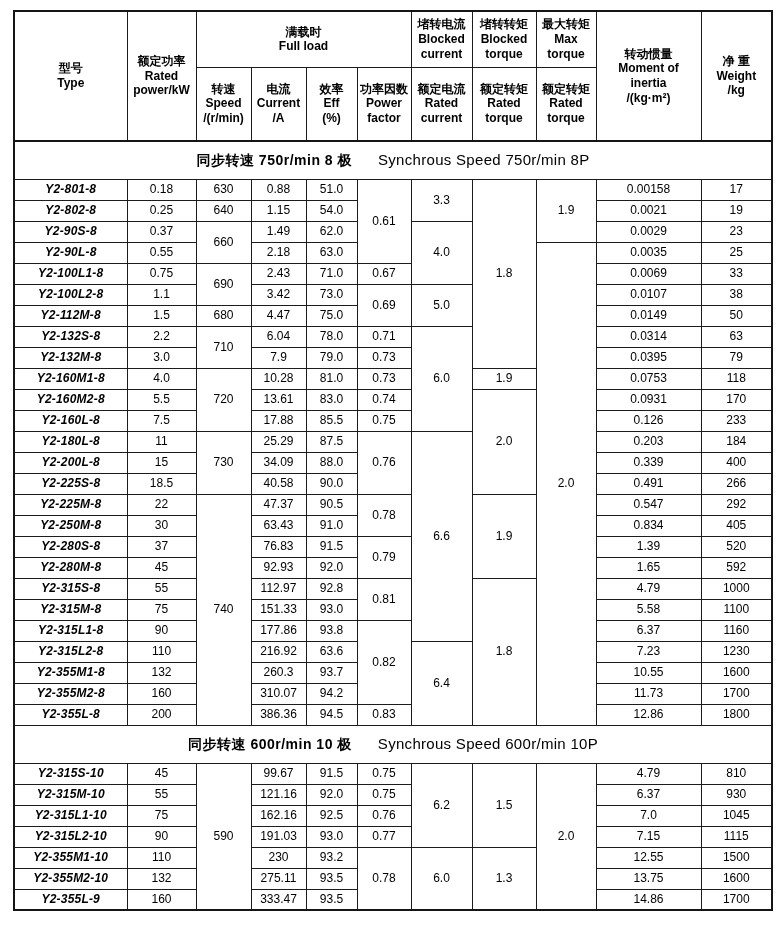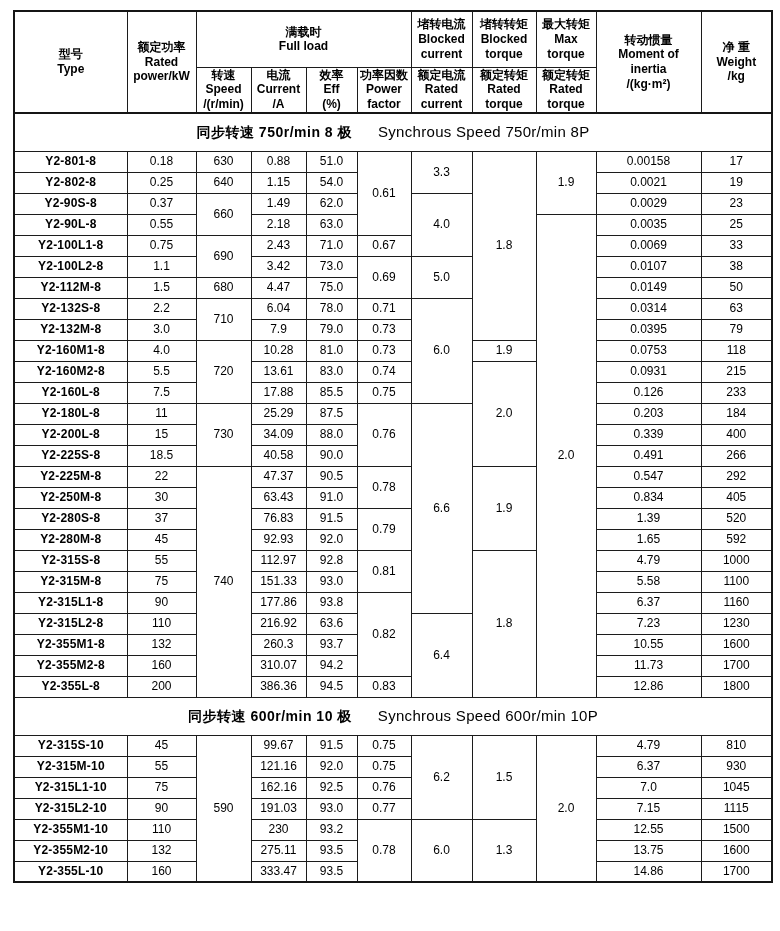--- a/index.html
+++ b/index.html
@@ -29,28 +29,28 @@
     padding: 0;
     overflow: hidden;
   }
   thead th {
     white-space: pre-line;
     font-weight: bold;
     font-size: 12px;
     line-height: 1.22;
   }
   thead tr.h-top th { height: 56px; }
-  thead tr.h-sub th { height: 46px; }
+  thead tr.h-sub th { height: 74px; }
   thead { border-bottom: 2px solid #151515; }
   tbody td {
     font-size: 12px;
     height: 21px;
     line-height: 1.05;
   }
-  td.c-type { font-weight: bold; letter-spacing: 0.2px; }
+  td.c-type { font-weight: bold; letter-spacing: 0.2px; font-style: italic; }
   tr.section-row td {
     height: 38px;
     border-left: none;
     border-right: none;
   }
   tr.section-row .cn { font-weight: bold; font-size: 14px; margin-right: 26px; letter-spacing: 0.5px; }
   tr.section-row .en { font-weight: normal; font-size: 15px; letter-spacing: 0.3px; }
 </style>
 </head>
 <body>
@@ -226,21 +226,21 @@
           <td>118</td>
         </tr>
         <tr>
           <td class="c-type">Y2-160M2-8</td>
           <td>5.5</td>
           <td>13.61</td>
           <td>83.0</td>
           <td>0.74</td>
           <td rowspan="5">2.0</td>
           <td>0.0931</td>
-          <td>215</td>
+          <td>170</td>
         </tr>
         <tr>
           <td class="c-type">Y2-160L-8</td>
           <td>7.5</td>
           <td>17.88</td>
           <td>85.5</td>
           <td>0.75</td>
           <td>0.126</td>
           <td>233</td>
         </tr>
@@ -424,21 +424,21 @@
         </tr>
         <tr>
           <td class="c-type">Y2-355M2-10</td>
           <td>132</td>
           <td>275.11</td>
           <td>93.5</td>
           <td>13.75</td>
           <td>1600</td>
         </tr>
         <tr>
-          <td class="c-type">Y2-355L-10</td>
+          <td class="c-type">Y2-355L-9</td>
           <td>160</td>
           <td>333.47</td>
           <td>93.5</td>
           <td>14.86</td>
           <td>1700</td>
         </tr>
       </tbody>
   </table>
 </div>
 

